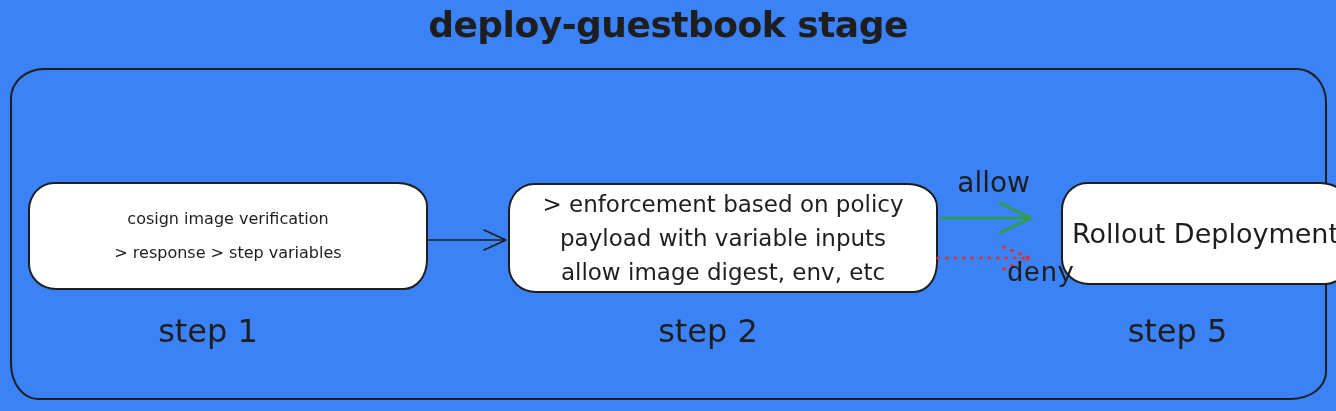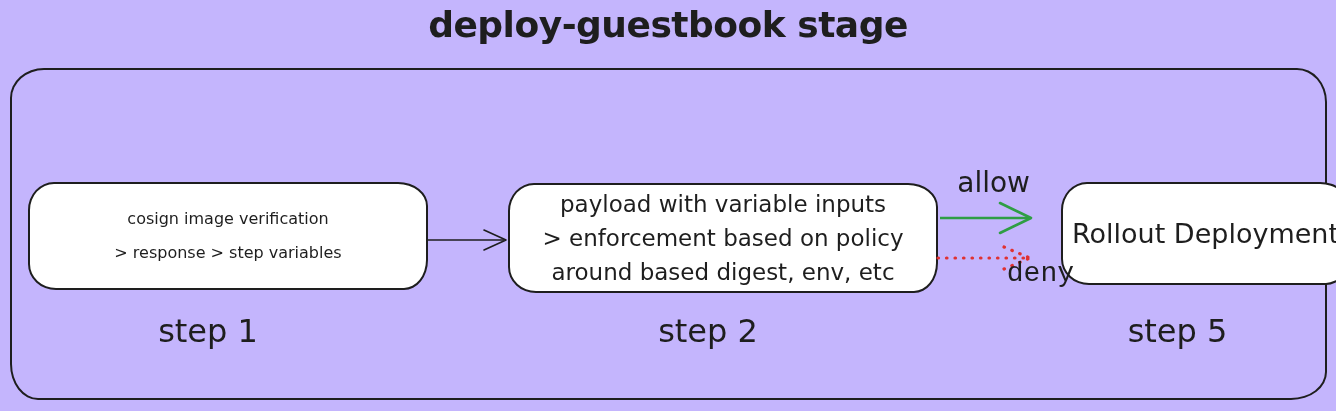--- a/index.html
+++ b/index.html
@@ -1,21 +1,21 @@
 <!DOCTYPE html>
 <html><head>
 <meta charset="utf-8">
 <style>
   * { box-sizing: border-box; margin: 0; padding: 0; }
   html, body { background: #ffffff; }
   .canvas {
     position: relative;
     width: 1336px;
     height: 411px;
-    background: #c4b5fd;
+    background: #3b82f6;
     font-family: "DejaVu Sans", sans-serif;
     color: #1e1e1e;
     overflow: hidden;
     padding-left: 37px;
   }
   .title {
     position: absolute;
     left: 0; top: 4px;
     width: 100%;
     text-align: center;
@@ -76,23 +76,23 @@
   <div class="title">deploy-guestbook stage</div>
 
   <div class="outer"></div>
 
   <div class="node node1">
     <div class="line">cosign image verification</div>
     <div class="line">&gt; response &gt; step variables</div>
   </div>
 
   <div class="node node2">
+    <div class="line">&gt; enforcement based on policy</div>
     <div class="line">payload with variable inputs</div>
-    <div class="line">&gt; enforcement based on policy</div>
-    <div class="line">around based digest, env, etc</div>
+    <div class="line">allow image digest, env, etc</div>
   </div>
 
   <div class="node node3">
     <div class="line">Rollout Deployment</div>
   </div>
 
   <div class="step-label step1-label">step 1</div>
   <div class="step-label step2-label">step 2</div>
   <div class="step-label step3-label">step 5</div>
 

